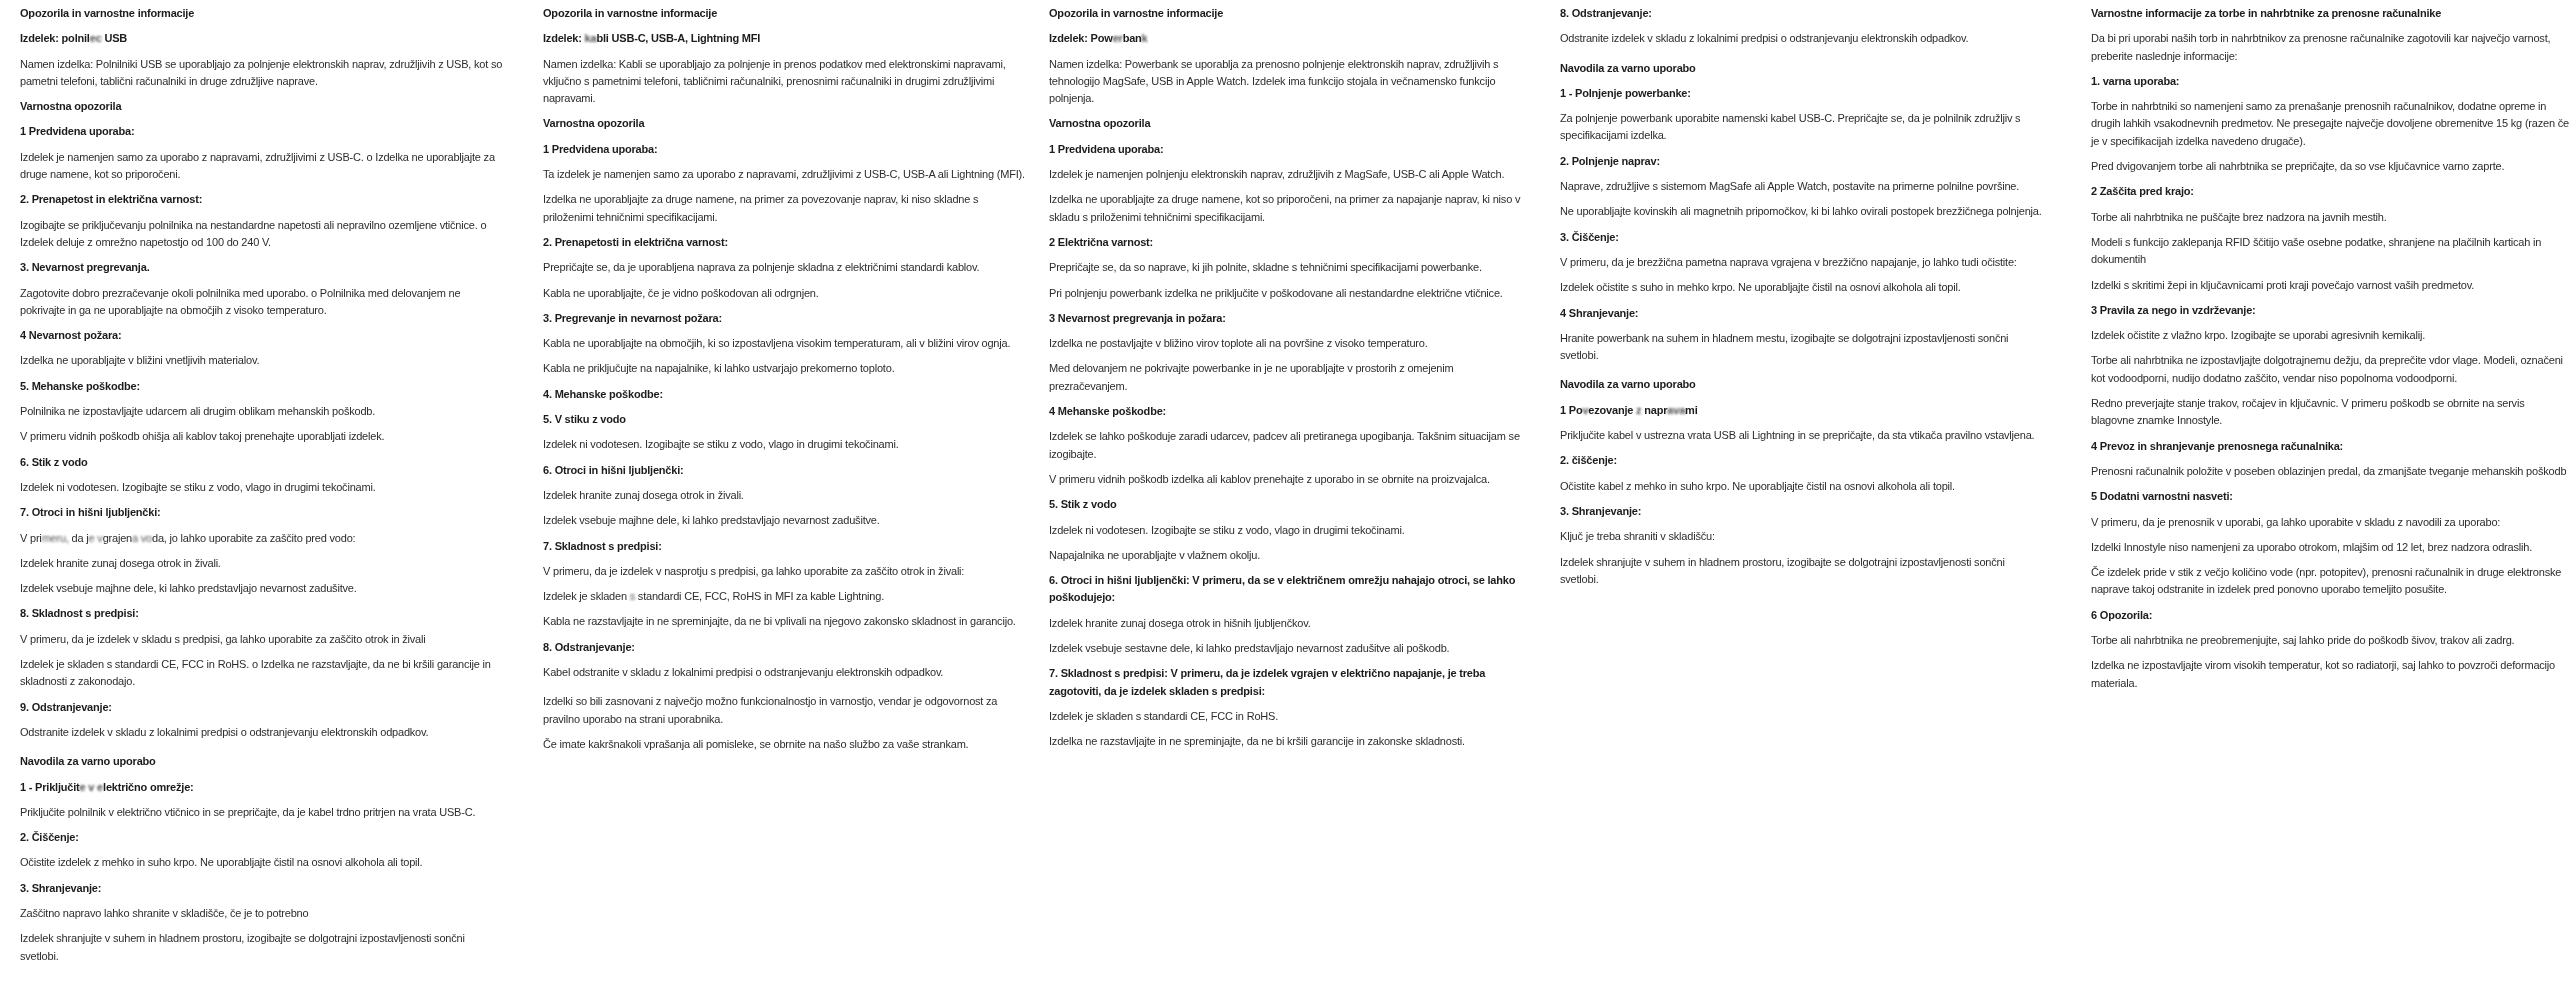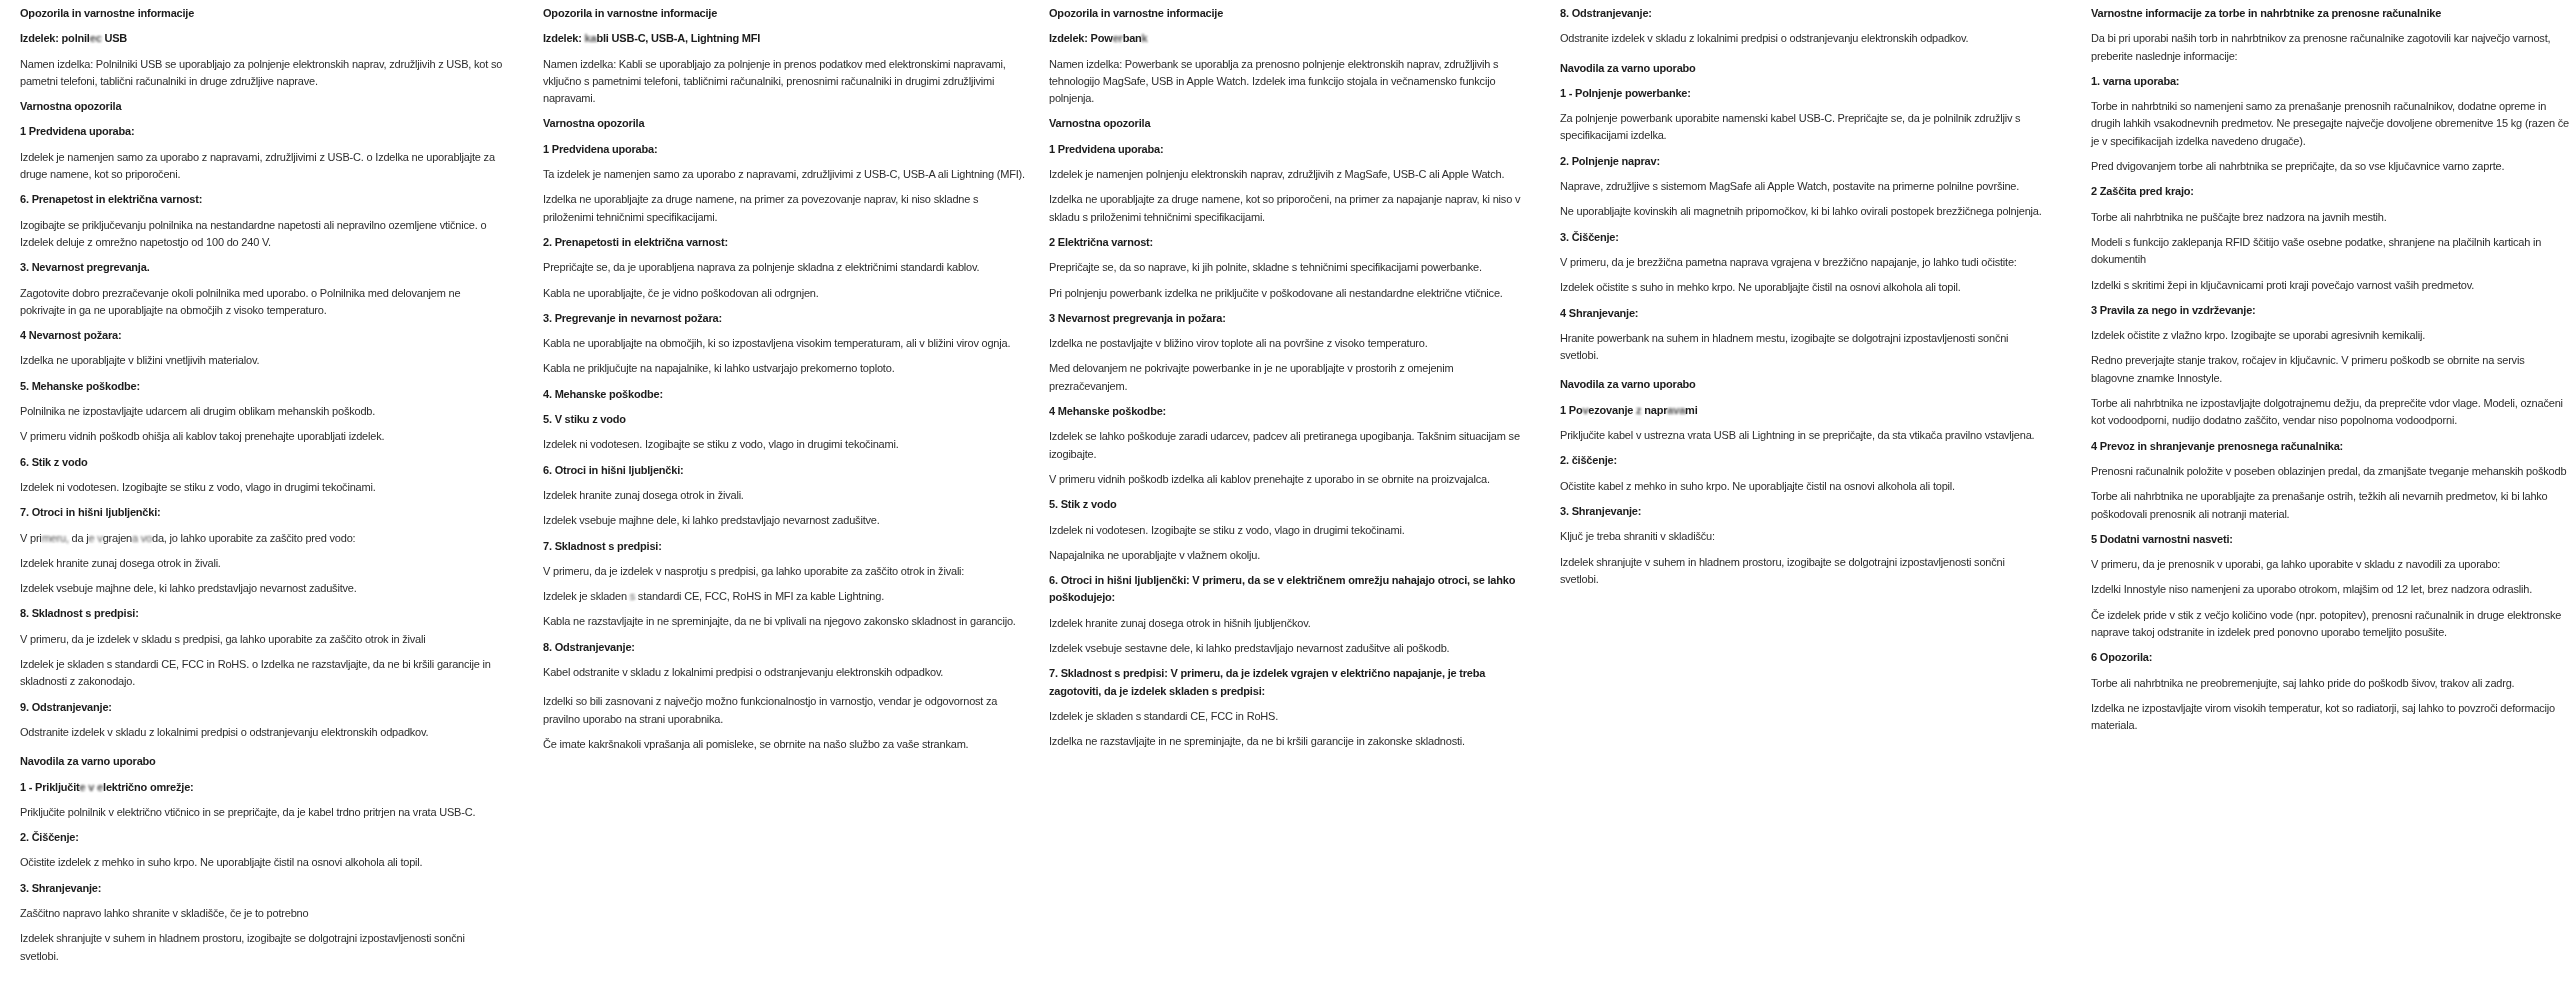--- a/index.html
+++ b/index.html
@@ -28,21 +28,21 @@
 <body>
 
 <main class="doc">
   <section class="col" style="left: 20px; width: 483px;">
       <div class="blk hd">Opozorila in varnostne informacije</div>
       <div class="blk hd"><span>Izdelek: polnil</span><span class="smudge">ec</span><span> USB</span></div>
       <div class="blk pg">Namen izdelka: Polnilniki USB se uporabljajo za polnjenje elektronskih naprav, združljivih z USB, kot so pametni telefoni, tablični računalniki in druge združljive naprave.</div>
       <div class="blk hd">Varnostna opozorila</div>
       <div class="blk hd">1 Predvidena uporaba:</div>
       <div class="blk pg">Izdelek je namenjen samo za uporabo z napravami, združljivimi z USB-C. o Izdelka ne uporabljajte za druge namene, kot so priporočeni.</div>
-      <div class="blk hd">6. Prenapetost in električna varnost:</div>
+      <div class="blk hd">2. Prenapetost in električna varnost:</div>
       <div class="blk pg">Izogibajte se priključevanju polnilnika na nestandardne napetosti ali nepravilno ozemljene vtičnice. o Izdelek deluje z omrežno napetostjo od 100 do 240 V.</div>
       <div class="blk hd">3. Nevarnost pregrevanja.</div>
       <div class="blk pg">Zagotovite dobro prezračevanje okoli polnilnika med uporabo. o Polnilnika med delovanjem ne pokrivajte in ga ne uporabljajte na območjih z visoko temperaturo.</div>
       <div class="blk hd">4 Nevarnost požara:</div>
       <div class="blk pg">Izdelka ne uporabljajte v bližini vnetljivih materialov.</div>
       <div class="blk hd">5. Mehanske poškodbe:</div>
       <div class="blk pg">Polnilnika ne izpostavljajte udarcem ali drugim oblikam mehanskih poškodb.</div>
       <div class="blk pg">V primeru vidnih poškodb ohišja ali kablov takoj prenehajte uporabljati izdelek.</div>
       <div class="blk hd">6. Stik z vodo</div>
       <div class="blk pg">Izdelek ni vodotesen. Izogibajte se stiku z vodo, vlago in drugimi tekočinami.</div>
@@ -148,25 +148,24 @@
       <div class="blk pg">Da bi pri uporabi naših torb in nahrbtnikov za prenosne računalnike zagotovili kar največjo varnost, preberite naslednje informacije:</div>
       <div class="blk hd">1. varna uporaba:</div>
       <div class="blk pg">Torbe in nahrbtniki so namenjeni samo za prenašanje prenosnih računalnikov, dodatne opreme in drugih lahkih vsakodnevnih predmetov. Ne presegajte največje dovoljene obremenitve 15 kg (razen če je v specifikacijah izdelka navedeno drugače).</div>
       <div class="blk pg">Pred dvigovanjem torbe ali nahrbtnika se prepričajte, da so vse ključavnice varno zaprte.</div>
       <div class="blk hd">2 Zaščita pred krajo:</div>
       <div class="blk pg">Torbe ali nahrbtnika ne puščajte brez nadzora na javnih mestih.</div>
       <div class="blk pg">Modeli s funkcijo zaklepanja RFID ščitijo vaše osebne podatke, shranjene na plačilnih karticah in dokumentih</div>
       <div class="blk pg">Izdelki s skritimi žepi in ključavnicami proti kraji povečajo varnost vaših predmetov.</div>
       <div class="blk hd">3 Pravila za nego in vzdrževanje:</div>
       <div class="blk pg">Izdelek očistite z vlažno krpo. Izogibajte se uporabi agresivnih kemikalij.</div>
+      <div class="blk pg">Torbe ali nahrbtnika ne izpostavljajte dolgotrajnemu dežju, da preprečite vdor vlage. Modeli, označeni kot vodoodporni, nudijo dodatno zaščito, vendar niso popolnoma vodoodporni.</div>
       <div class="blk pg">Redno preverjajte stanje trakov, ročajev in ključavnic. V primeru poškodb se obrnite na servis blagovne znamke Innostyle.</div>
-      <div class="blk pg">Torbe ali nahrbtnika ne izpostavljajte dolgotrajnemu dežju, da preprečite vdor vlage. Modeli, označeni kot vodoodporni, nudijo dodatno zaščito, vendar niso popolnoma vodoodporni.</div>
       <div class="blk hd">4 Prevoz in shranjevanje prenosnega računalnika:</div>
       <div class="blk pg">Prenosni računalnik položite v poseben oblazinjen predal, da zmanjšate tveganje mehanskih poškodb</div>
-      <div class="blk pg">Torbe ali nahrbtnika ne uporabljajte za prenašanje ostrih, težkih ali nevarnih predmetov, ki bi lahko poškodovali prenosnik ali notranji material.</div>
       <div class="blk hd">5 Dodatni varnostni nasveti:</div>
       <div class="blk pg">V primeru, da je prenosnik v uporabi, ga lahko uporabite v skladu z navodili za uporabo:</div>
       <div class="blk pg">Izdelki Innostyle niso namenjeni za uporabo otrokom, mlajšim od 12 let, brez nadzora odraslih.</div>
       <div class="blk pg">Če izdelek pride v stik z večjo količino vode (npr. potopitev), prenosni računalnik in druge elektronske naprave takoj odstranite in izdelek pred ponovno uporabo temeljito posušite.</div>
       <div class="blk hd">6 Opozorila:</div>
       <div class="blk pg">Torbe ali nahrbtnika ne preobremenjujte, saj lahko pride do poškodb šivov, trakov ali zadrg.</div>
       <div class="blk pg">Izdelka ne izpostavljajte virom visokih temperatur, kot so radiatorji, saj lahko to povzroči deformacijo materiala.</div>
     </section>
 </main>
 

